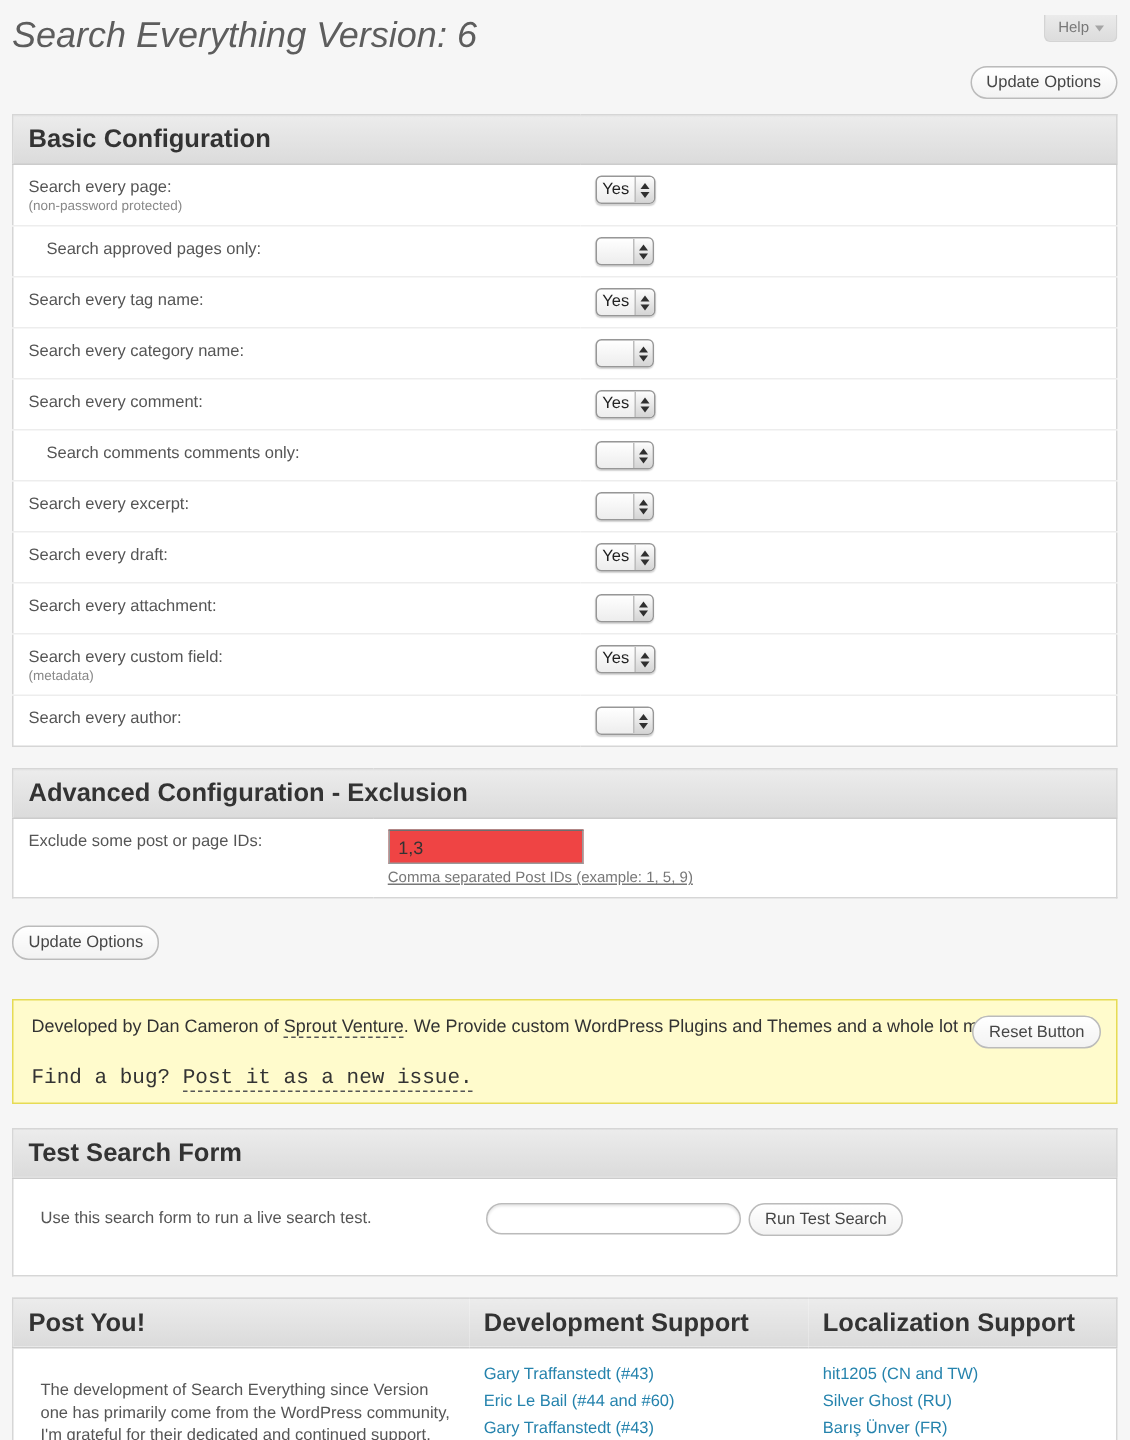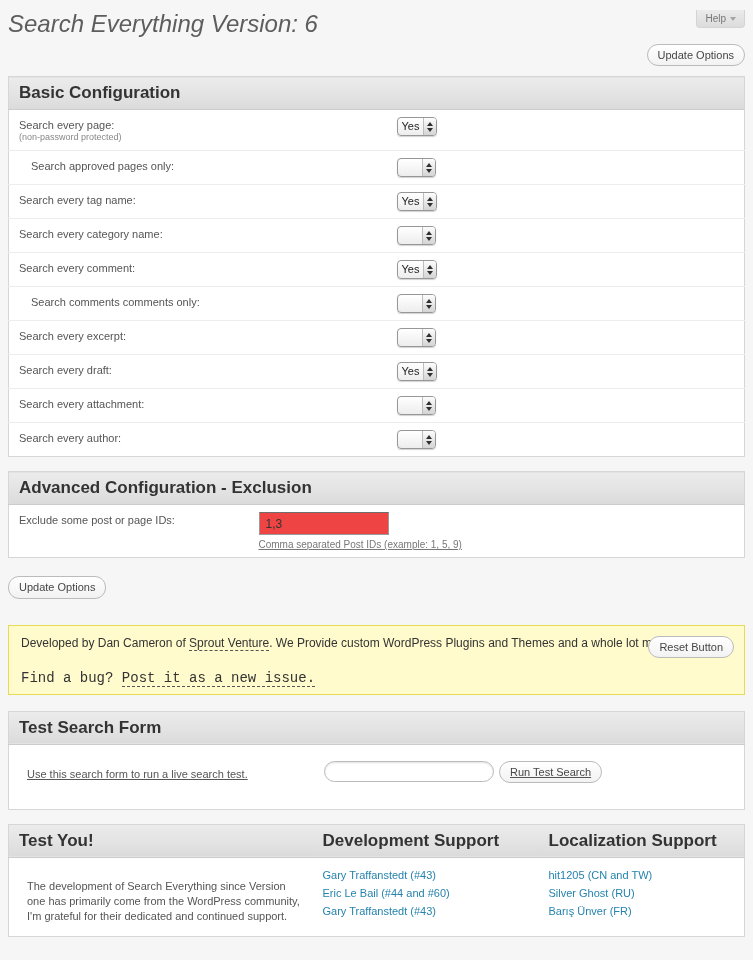--- a/index.html
+++ b/index.html
@@ -106,21 +106,21 @@
     background: #fffbcc; border: 1px solid #e6db55;
     margin: 0 0 16px; padding: 9px 12px 8px;
   }
   .notice .line1 { font-size: 12px; color: #333; line-height: 16px; }
   .notice .line2 { font-size: 14px; color: #333; margin-top: 19px; font-family: Liberation Mono, monospace; }
   .notice a { color: #333; text-decoration: none; border-bottom: 1px dashed #555; cursor: pointer; }
   .reset-btn { position: absolute; right: 10px; top: 10px; }
 
   
   .test-td { padding: 16px 10px 26px 18px !important; }
-  .test-row { display: flex; align-items: center; text-decoration: underline; }
+  .test-row { display: flex; align-items: flex-start; }
   .test-desc { flex: 0 0 297px; padding-top: 4px; }
   .search-area { display: flex; align-items: center; gap: 5px; }
   .search-pill {
     width: 170px; height: 21px;
     border: 1px solid #bbb; border-radius: 11px;
     box-shadow: inset 0 1px 2px rgba(0,0,0,.12);
     font-family: "Liberation Sans", sans-serif; font-size: 11px;
     padding: 0 10px; background: #fff;
   }
 
@@ -294,20 +294,35 @@
       <span class="mac-select">
         <span class="select-value"></span>
         <span class="select-stepper">
           <i class="arr up"></i>
                 <i class="arr down"></i>
         </span>
       </span>
     </td>
   </tr>
 
+  <tr>
+    <td class="label-cell">
+      <span class="row-label">Search every custom field:</span>
+      <span class="row-sub">(metadata)</span>
+    </td>
+    <td class="control-cell">
+      <span class="mac-select">
+        <span class="select-value">Yes</span>
+        <span class="select-stepper">
+          <i class="arr up"></i>
+                <i class="arr down"></i>
+        </span>
+      </span>
+    </td>
+  </tr>
 
   <tr>
     <td class="label-cell">
       <span class="row-label">Search every author:</span>
 
     </td>
     <td class="control-cell">
       <span class="mac-select">
         <span class="select-value"></span>
         <span class="select-stepper">
@@ -366,21 +381,21 @@
             </span>
           </div>
         </td>
       </tr>
     </tbody>
   </table>
 
   <table class="widefat thanks">
     <thead>
       <tr>
-        <th class="col-msg">Test You!</th>
+        <th class="col-msg">Post You!</th>
         <th class="col-dev">Development Support</th>
         <th>Localization Support</th>
       </tr>
     </thead>
     <tbody>
       <tr>
         <td class="col-msg">
           <p class="thanks-msg">The development of Search Everything since Version one has primarily come from the WordPress community, I'm grateful for their dedicated and continued support.</p>
         </td>
         <td class="col-dev">

